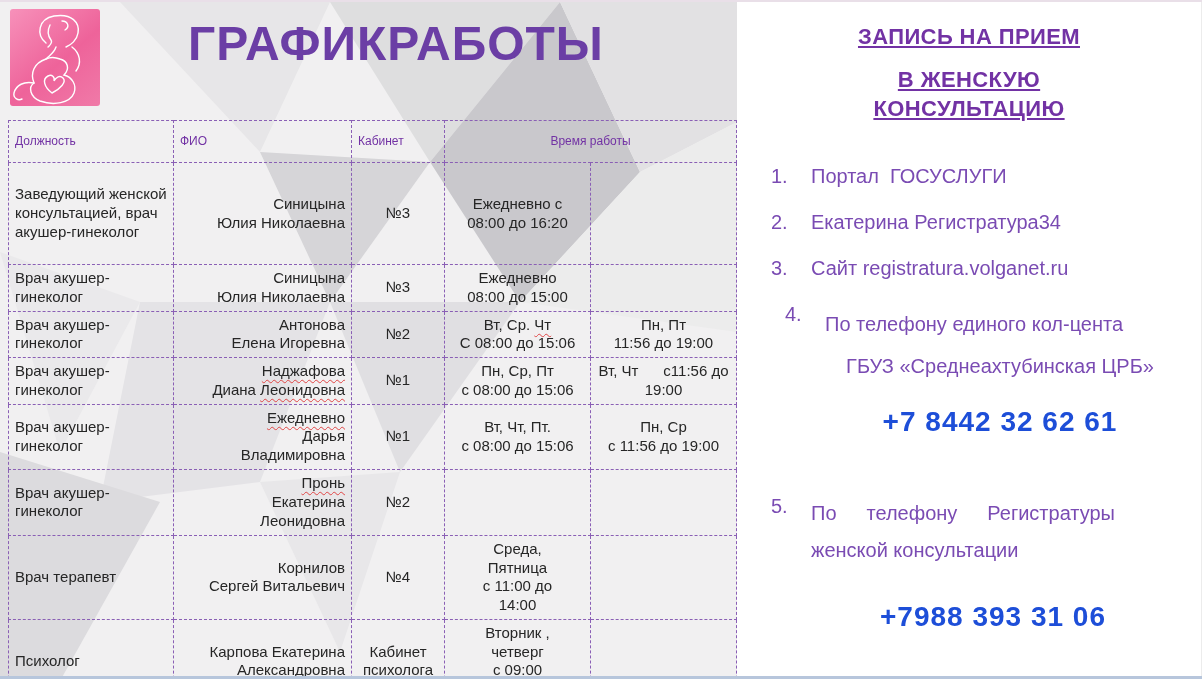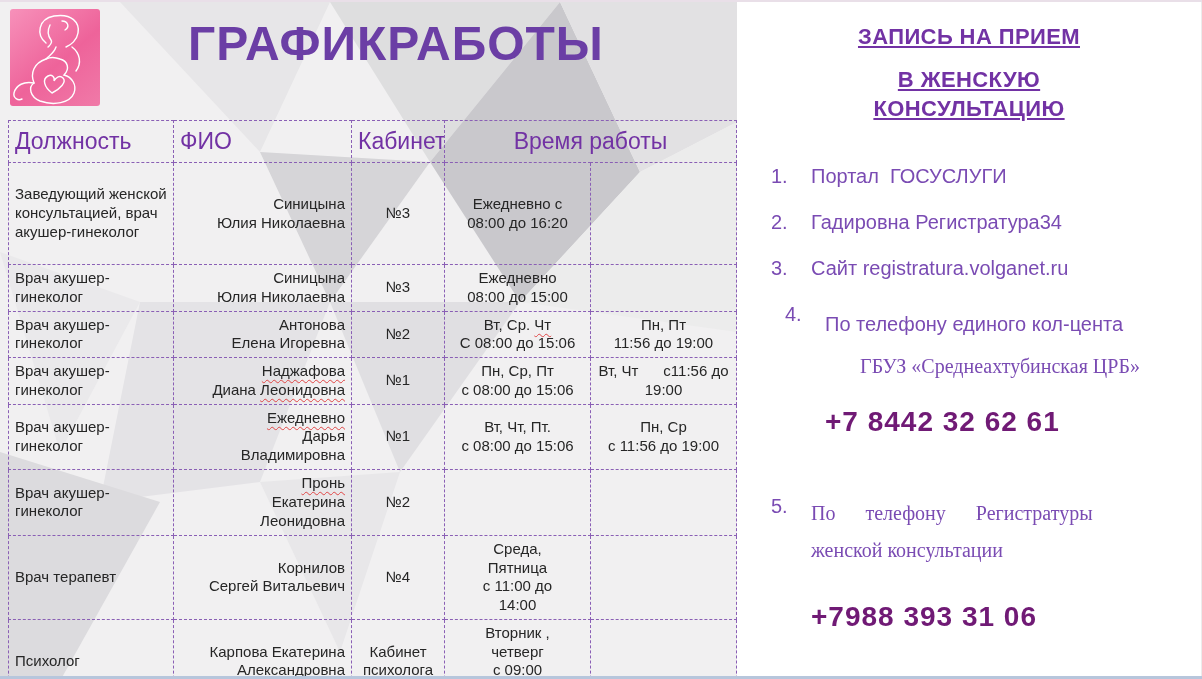--- a/index.html
+++ b/index.html
@@ -23,21 +23,21 @@
   
   .schedule {
     position:absolute; left:8px; top:118px; width:729px;
     border-collapse:collapse; table-layout:fixed;
   }
   .schedule td, .schedule th {
     border:1px dashed #8A5FB5; padding:4px 6px;
     font-size:15px; line-height:1.25; color:#262626;
     vertical-align:middle; overflow:hidden; font-weight:400;
   }
-  .schedule th { color:#7232A4; font-size:23px; text-align:left; font-weight:400; }
+  .schedule th { color:#7232A4; font-size:12px; text-align:left; font-weight:400; }
   .schedule th.c-time { text-align:center; }
   .c-pos  { width:152px; text-align:left;  vertical-align:top; }
   .c-name { width:165px; text-align:right;  vertical-align:top; }
   .c-room { width:80px;  text-align:center; }
   .c-t1   { width:132px; text-align:center; }
   .c-t2   { width:200px; text-align:center;margin-left:36px; }
   .pre { white-space:pre-line; }
   .sq {
     text-decoration-line:underline; text-decoration-style:wavy;
     text-decoration-color:#e04545; text-decoration-thickness:1px;
@@ -54,26 +54,26 @@
     margin-top:20px; text-align:center; color:#7232A4;
     font-size:22px; font-weight:700; letter-spacing:0.4px; line-height:1.35;text-decoration:underline;
   }
   .p-head .l1 { margin-bottom:13px; }
   .items { list-style:none; margin:41px 0 0 0; padding:0 26px 0 34px; }
   .item { display:flex; color:#7A4BB3; font-size:20px; margin-bottom:23px; }
   .item .num { flex:none; width:40px; }
   .item .itext { flex:1; }
   .item.indent { padding-left:14px; }
   .item4-lines { line-height:2.1; }
-  .center { text-align:center;font-family:Liberation Serif, serif; }
+  .center { text-align:center; }
   .phone {
-    text-align:left; color:#701a75; font-weight:700;
+    text-align:center; color:#1d4ed8; font-weight:700;
     font-size:28px; letter-spacing:1px; margin:6px 0 20px;
   }
-  .item5-text { line-height:1.85;font-family:Liberation Serif, serif; }
+  .item5-text { line-height:1.85; }
   .phone2 { margin-top:32px; }
 </style>
 </head>
 <body>
 
 <div class="slide">
 
   <svg class="bg" width="737" height="679" viewBox="0 0 737 679" aria-hidden="true">
     <rect width="737" height="679" fill="#f1f0f1"></rect>
     <polygon points="120,0 330,0 260,150" fill="#e7e6e8"></polygon>
@@ -202,21 +202,21 @@
 КОНСУЛЬТАЦИЮ</div>
     </div>
 
     <ol class="items">
       <li class="item">
         <span class="num">1.</span>
         <span class="itext pre">Портал &nbsp;ГОСУСЛУГИ</span>
       </li>
       <li class="item">
         <span class="num">2.</span>
-        <span class="itext pre">Гадировна Регистратура34</span>
+        <span class="itext pre">Екатерина Регистратура34</span>
       </li>
       <li class="item">
         <span class="num">3.</span>
         <span class="itext pre">Сайт registratura.volganet.ru</span>
       </li>
       <li class="item indent">
         <span class="num">4.</span>
         <div class="itext item4-lines">
           <div>По телефону единого кол-цента</div>
           <div class="center">ГБУЗ «Среднеахтубинская ЦРБ»</div>

